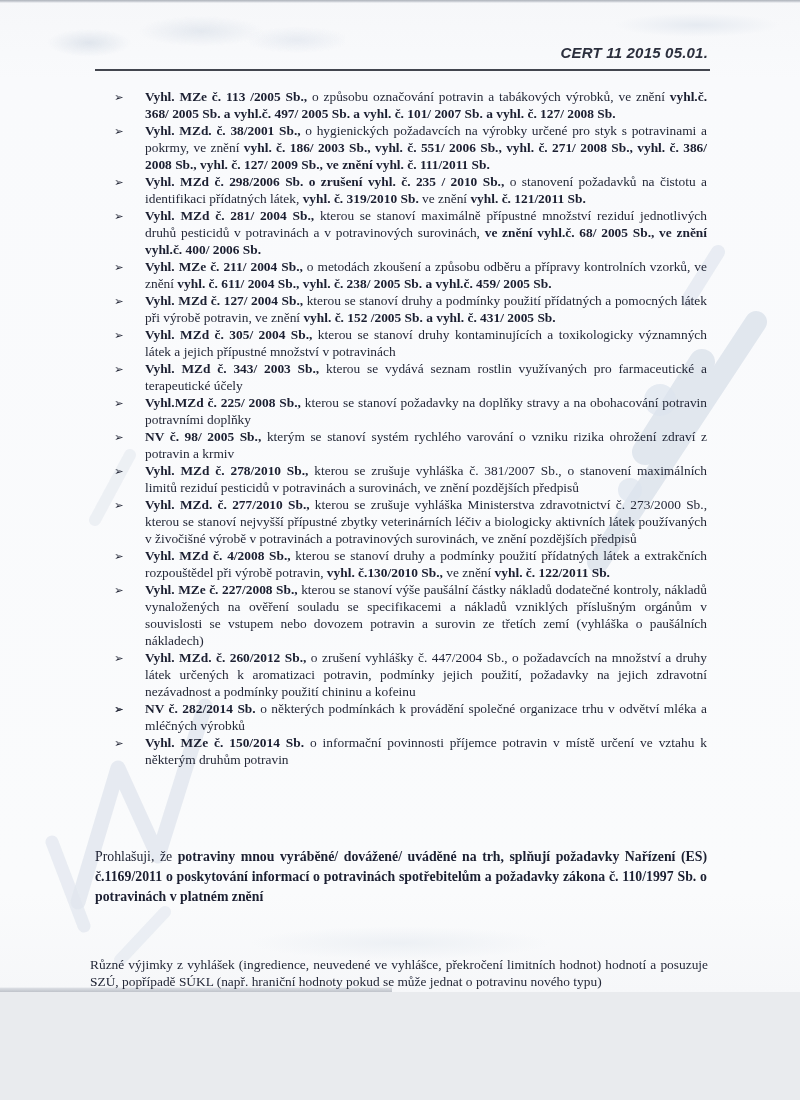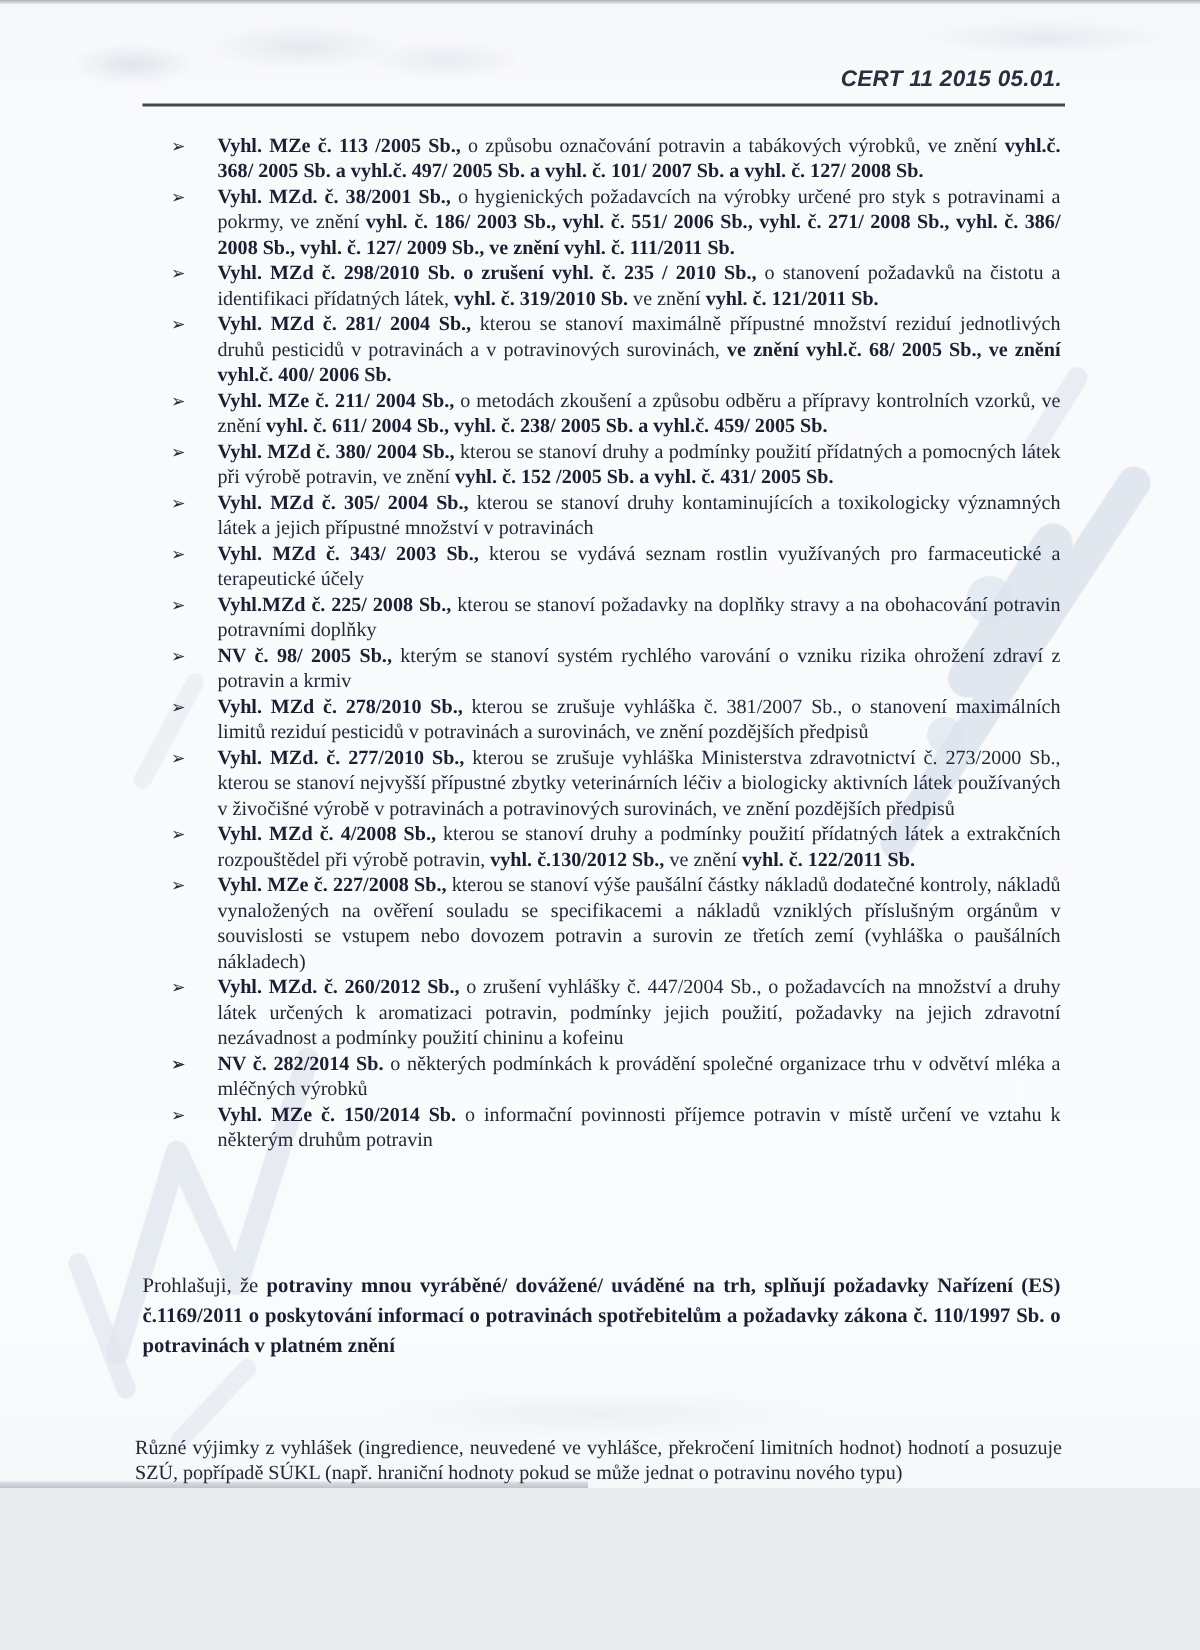--- a/index.html
+++ b/index.html
@@ -75,31 +75,31 @@
       <circle cx="630" cy="490" r="12"></circle>
     </g>
   </svg>
 
   <div class="doc-code">CERT 11 2015 05.01.</div>
   <div class="header-rule"></div>
 
   <ul class="law-list" id="law-list">
       <li><span class="bullet">➢</span><span><span class="b">Vyhl. MZe č. 113 /2005 Sb., </span><span>o způsobu označování potravin a tabákových výrobků, ve znění </span><span class="b">vyhl.č. 368/ 2005 Sb. a vyhl.č. 497/ 2005 Sb. a vyhl. č. 101/ 2007 Sb. a vyhl. č. 127/ 2008 Sb.</span></span></li>
       <li><span class="bullet">➢</span><span><span class="b">Vyhl. MZd. č. 38/2001 Sb., </span><span>o hygienických požadavcích na výrobky určené pro styk s potravinami a pokrmy, ve znění </span><span class="b">vyhl. č. 186/ 2003 Sb., vyhl. č. 551/ 2006 Sb., vyhl. č. 271/ 2008 Sb., vyhl. č. 386/ 2008 Sb., vyhl. č. 127/ 2009 Sb., ve znění vyhl. č. 111/2011 Sb.</span></span></li>
-      <li><span class="bullet">➢</span><span><span class="b">Vyhl. MZd č. 298/2010 Sb. o zrušení vyhl. č. 235 / 2010 Sb., </span><span>o stanovení požadavků na čistotu a identifikaci přídatných látek, </span><span class="b">vyhl. č. 319/2010 Sb. </span><span>ve znění </span><span class="b">vyhl. č. 121/2011 Sb.</span></span></li>
+      <li><span class="bullet">➢</span><span><span class="b">Vyhl. MZd č. 298/2006 Sb. o zrušení vyhl. č. 235 / 2010 Sb., </span><span>o stanovení požadavků na čistotu a identifikaci přídatných látek, </span><span class="b">vyhl. č. 319/2010 Sb. </span><span>ve znění </span><span class="b">vyhl. č. 121/2011 Sb.</span></span></li>
       <li><span class="bullet">➢</span><span><span class="b">Vyhl. MZd č. 281/ 2004 Sb., </span><span>kterou se stanoví maximálně přípustné množství reziduí jednotlivých druhů pesticidů v potravinách a v potravinových surovinách, </span><span class="b">ve znění vyhl.č. 68/ 2005 Sb., ve znění vyhl.č. 400/ 2006 Sb.</span></span></li>
       <li><span class="bullet">➢</span><span><span class="b">Vyhl. MZe č. 211/ 2004 Sb., </span><span>o metodách zkoušení a způsobu odběru a přípravy kontrolních vzorků, ve znění </span><span class="b">vyhl. č. 611/ 2004 Sb., vyhl. č. 238/ 2005 Sb. a vyhl.č. 459/ 2005 Sb.</span></span></li>
-      <li><span class="bullet">➢</span><span><span class="b">Vyhl. MZd č. 380/ 2004 Sb., </span><span>kterou se stanoví druhy a podmínky použití přídatných a pomocných látek při výrobě potravin, ve znění </span><span class="b">vyhl. č. 152 /2005 Sb. a vyhl. č. 431/ 2005 Sb.</span></span></li>
+      <li><span class="bullet">➢</span><span><span class="b">Vyhl. MZd č. 127/ 2004 Sb., </span><span>kterou se stanoví druhy a podmínky použití přídatných a pomocných látek při výrobě potravin, ve znění </span><span class="b">vyhl. č. 152 /2005 Sb. a vyhl. č. 431/ 2005 Sb.</span></span></li>
       <li><span class="bullet">➢</span><span><span class="b">Vyhl. MZd č. 305/ 2004 Sb., </span><span>kterou se stanoví druhy kontaminujících a toxikologicky významných látek a jejich přípustné množství v potravinách</span></span></li>
       <li><span class="bullet">➢</span><span><span class="b">Vyhl. MZd č. 343/ 2003 Sb., </span><span>kterou se vydává seznam rostlin využívaných pro farmaceutické a terapeutické účely</span></span></li>
       <li><span class="bullet">➢</span><span><span class="b">Vyhl.MZd č. 225/ 2008 Sb., </span><span>kterou se stanoví požadavky na doplňky stravy a na obohacování potravin potravními doplňky</span></span></li>
       <li><span class="bullet">➢</span><span><span class="b">NV č. 98/ 2005 Sb., </span><span>kterým se stanoví systém rychlého varování o vzniku rizika ohrožení zdraví z potravin a krmiv</span></span></li>
       <li><span class="bullet">➢</span><span><span class="b">Vyhl. MZd č. 278/2010 Sb., </span><span>kterou se zrušuje vyhláška č. 381/2007 Sb., o stanovení maximálních limitů reziduí pesticidů v potravinách a surovinách, ve znění pozdějších předpisů</span></span></li>
       <li><span class="bullet">➢</span><span><span class="b">Vyhl. MZd. č. 277/2010 Sb., </span><span>kterou se zrušuje vyhláška Ministerstva zdravotnictví č. 273/2000 Sb., kterou se stanoví nejvyšší přípustné zbytky veterinárních léčiv a biologicky aktivních látek používaných v živočišné výrobě v potravinách a potravinových surovinách, ve znění pozdějších předpisů</span></span></li>
-      <li><span class="bullet">➢</span><span><span class="b">Vyhl. MZd č. 4/2008 Sb., </span><span>kterou se stanoví druhy a podmínky použití přídatných látek a extrakčních rozpouštědel při výrobě potravin, </span><span class="b">vyhl. č.130/2012 Sb., </span><span>ve znění </span><span class="b">vyhl. č. 122/2011 Sb.</span></span></li>
+      <li><span class="bullet">➢</span><span><span class="b">Vyhl. MZd č. 4/2008 Sb., </span><span>kterou se stanoví druhy a podmínky použití přídatných látek a extrakčních rozpouštědel při výrobě potravin, </span><span class="b">vyhl. č.130/2010 Sb., </span><span>ve znění </span><span class="b">vyhl. č. 122/2011 Sb.</span></span></li>
       <li><span class="bullet">➢</span><span><span class="b">Vyhl. MZe č. 227/2008 Sb., </span><span>kterou se stanoví výše paušální částky nákladů dodatečné kontroly, nákladů vynaložených na ověření souladu se specifikacemi a nákladů vzniklých příslušným orgánům v souvislosti se vstupem nebo dovozem potravin a surovin ze třetích zemí (vyhláška o paušálních nákladech)</span></span></li>
       <li><span class="bullet">➢</span><span><span class="b">Vyhl. MZd. č. 260/2012 Sb., </span><span>o zrušení vyhlášky č. 447/2004 Sb., o požadavcích na množství a druhy látek určených k aromatizaci potravin, podmínky jejich použití, požadavky na jejich zdravotní nezávadnost a podmínky použití chininu a kofeinu</span></span></li>
       <li><span class="bullet">➢</span></li>
       <li><span class="bullet">➢</span><span><span class="b">NV č. 282/2014 Sb. </span><span>o některých podmínkách k provádění společné organizace trhu v odvětví mléka a mléčných výrobků</span></span></li>
       <li><span class="bullet">➢</span><span><span class="b">Vyhl. MZe č. 150/2014 Sb. </span><span>o informační povinnosti příjemce potravin v místě určení ve vztahu k některým druhům potravin</span></span></li>
     </ul>
 
   <p class="declaration"><span>Prohlašuji, že </span><span class="b">potraviny mnou vyráběné/ dovážené/ uváděné na trh, splňují požadavky Nařízení (ES) č.1169/2011 o poskytování informací o potravinách spotřebitelům a požadavky zákona č. 110/1997 Sb. o potravinách v platném znění</span></p>
 
   <p class="exceptions">Různé výjimky z vyhlášek (ingredience, neuvedené ve vyhlášce, překročení limitních hodnot) hodnotí a posuzuje SZÚ, popřípadě SÚKL (např. hraniční hodnoty pokud se může jednat o potravinu nového typu)</p>

